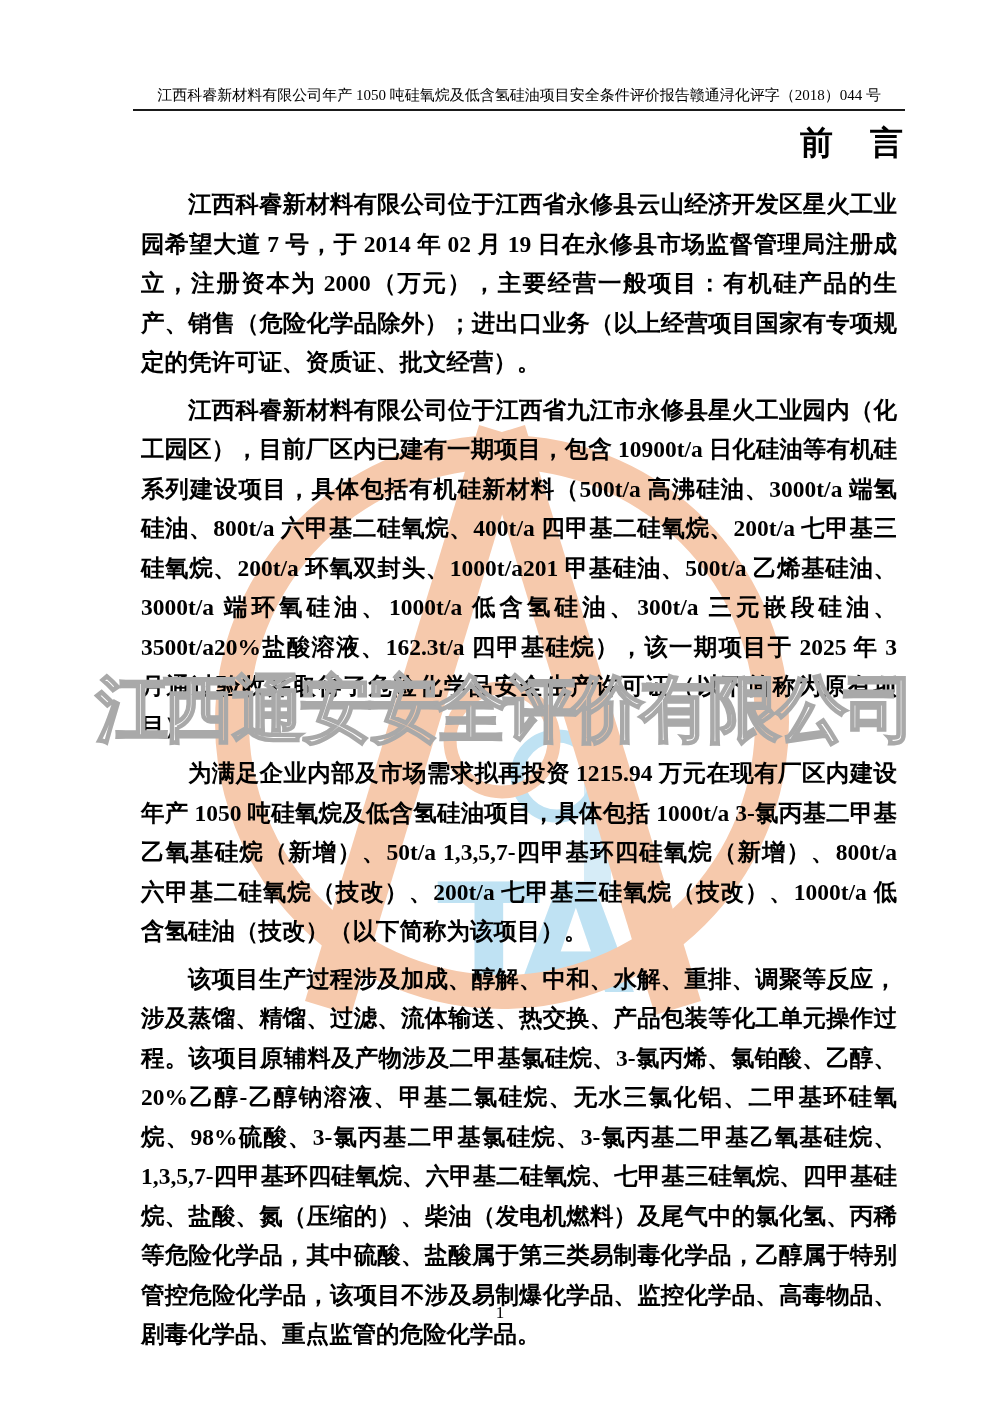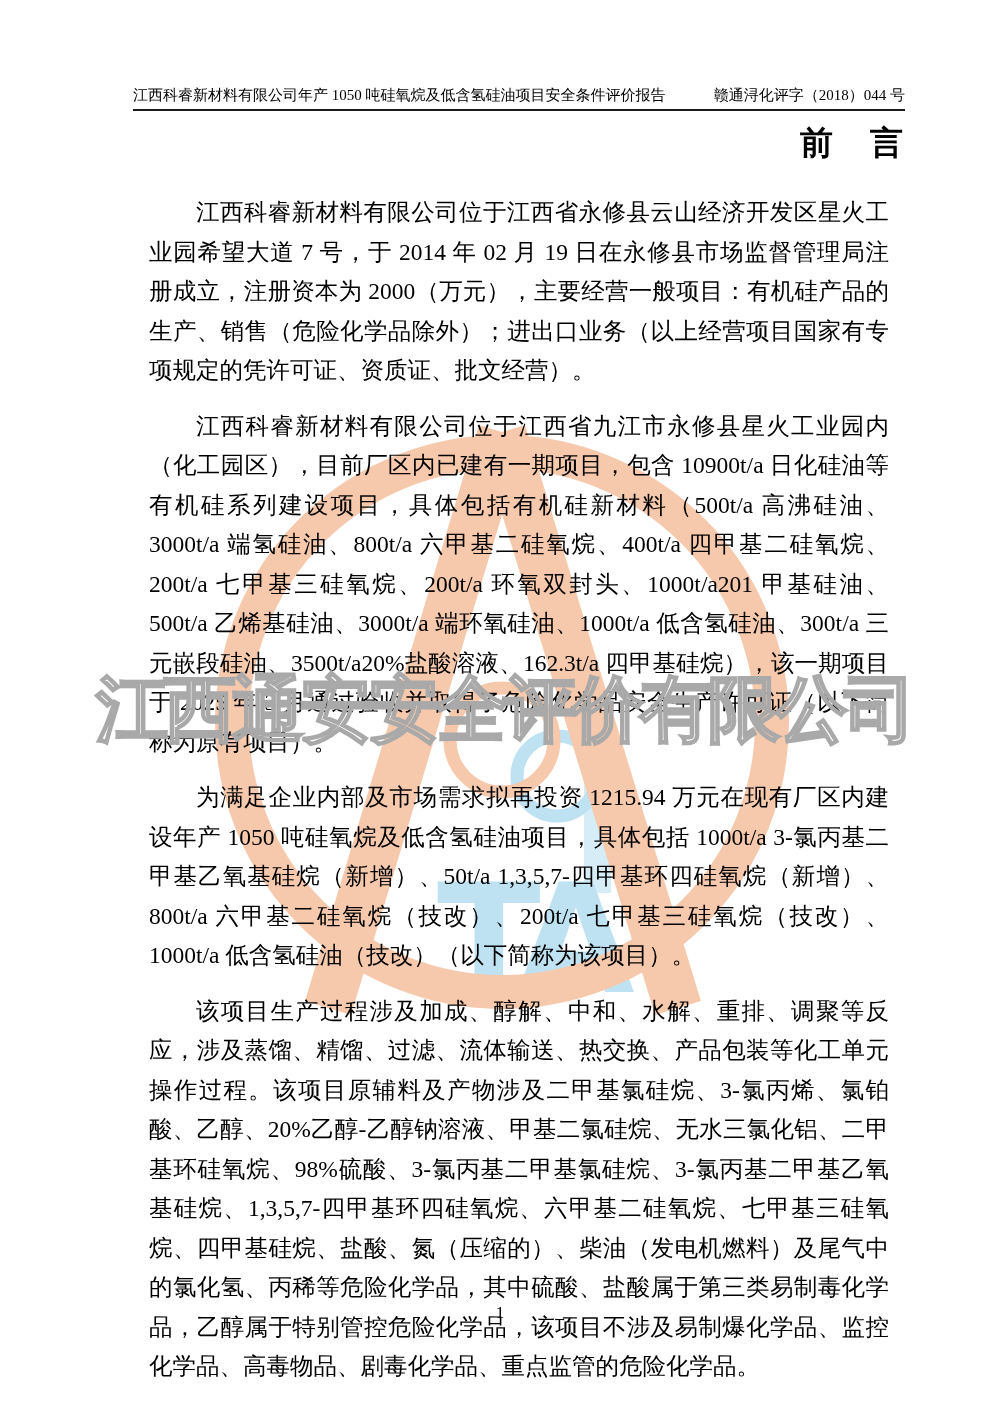--- a/index.html
+++ b/index.html
@@ -10,21 +10,21 @@
     background: #ffffff;
     overflow: hidden;
     font-family: "Liberation Serif", "DejaVu Serif", serif;
     color: #000;
   }
 
   
   .header {
     position: absolute;
     top: 84px; left: 133px; width: 772px;
-    display: flex; justify-content: space-between; align-items: flex-end;
+    display: flex; justify-content: center; align-items: flex-end;
     font-size: 15px; line-height: 22px;
     border-bottom: 2px solid #1a1a1a;
     padding-bottom: 3px;
     z-index: 1;
   }
   .header .h-left  { white-space: nowrap; }
   .header .h-right { white-space: nowrap; }
 
   
   .doc-title {
@@ -37,21 +37,21 @@
   }
 
   
   .body-text {
     position: absolute;
     top: 177px; left: 133px; width: 772px;
     font-size: 23.5px; line-height: 39.5px;
     text-align: justify;
     z-index: 1;
   }
-  .body-text p { margin: 16px; text-indent: 2em; }
+  .body-text p { margin: 8px; text-indent: 2em; font-weight: bold; }
 
   
   .page-number {
     position: absolute;
     top: 1303px; left: 0; width: 1000px;
     text-align: center;
     font-size: 17px;
     z-index: 1;
   }
 

